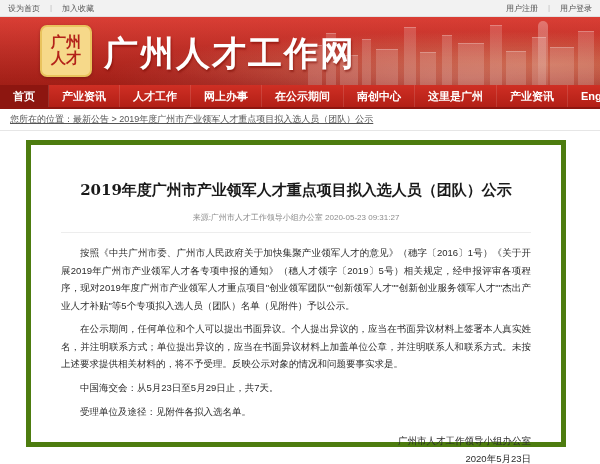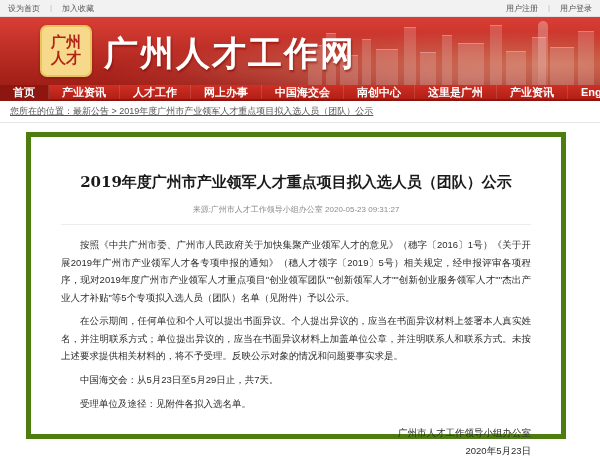--- a/index.html
+++ b/index.html
@@ -107,21 +107,21 @@
     font-weight: bold;
     color: #ffffff;
     letter-spacing: 2px;
     font-family: "DejaVu Serif", serif;
     text-shadow: 1px 2px 2px rgba(120,10,0,0.55);
     white-space: nowrap;
   }
 
   
   .nav {
-    height: 16px;
+    height: 24px;
     background: linear-gradient(180deg, #cf2f24 0%, #b21f16 100%);
     display: flex;
     align-items: stretch;
     border-bottom: 2px solid #8d1610;
   }
   .nav .item {
     display: flex;
     align-items: center;
     padding: 0 13px;
     color: #ffffff;
@@ -235,21 +235,21 @@
       <span>人才</span>
     </div>
     <div class="banner-title">广州人才工作网</div>
   </div>
 
   <div class="nav">
     <div class="item active">首页</div>
     <div class="item">产业资讯</div>
     <div class="item">人才工作</div>
     <div class="item">网上办事</div>
-    <div class="item">中国海交会</div>
+    <div class="item">在公示期间</div>
     <div class="item">南创中心</div>
     <div class="item">这里是广州</div>
     <div class="item">产业资讯</div>
     <div class="item">English</div>
   </div>
 
   <div class="crumb">您所在的位置：最新公告 &gt; 2019年度广州市产业领军人才重点项目拟入选人员（团队）公示</div>
 
   <div class="content">
     <div class="doc-title">2019年度广州市产业领军人才重点项目拟入选人员（团队）公示</div>

